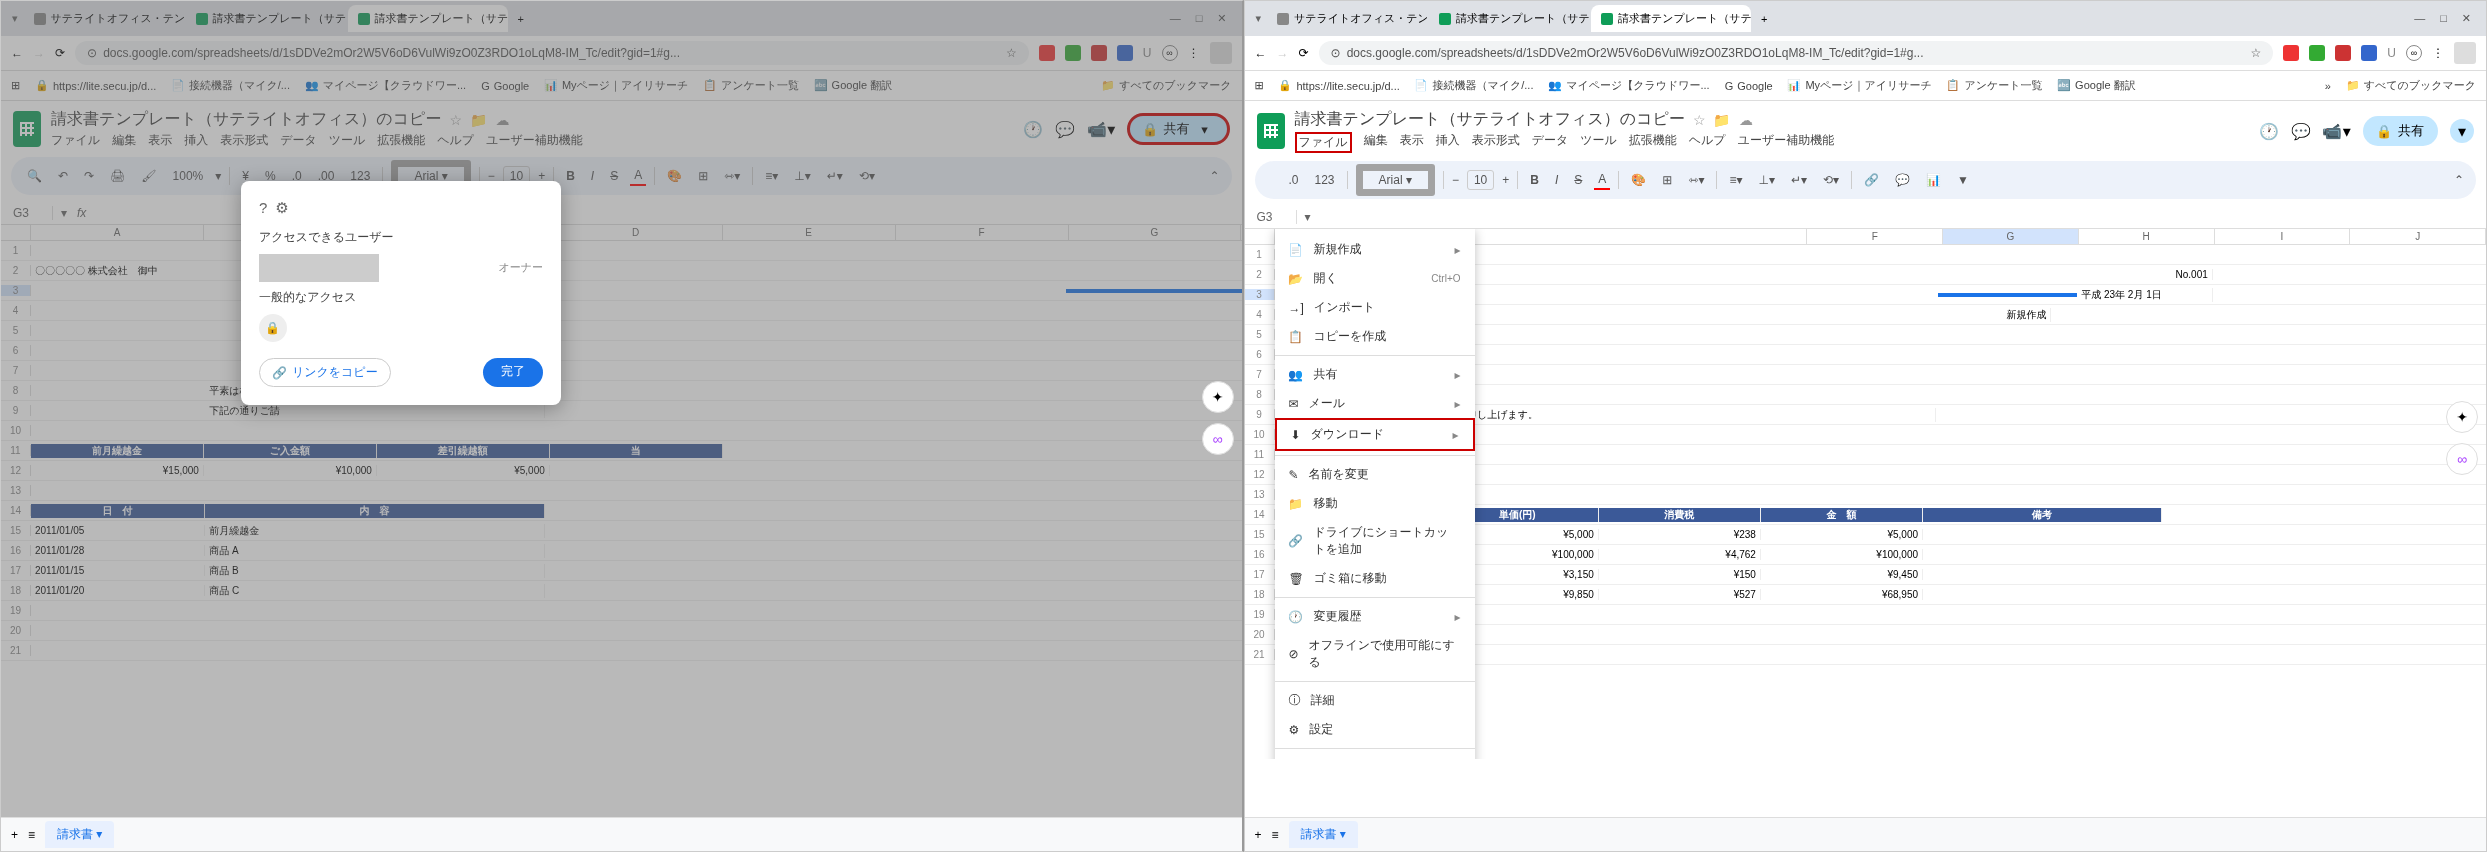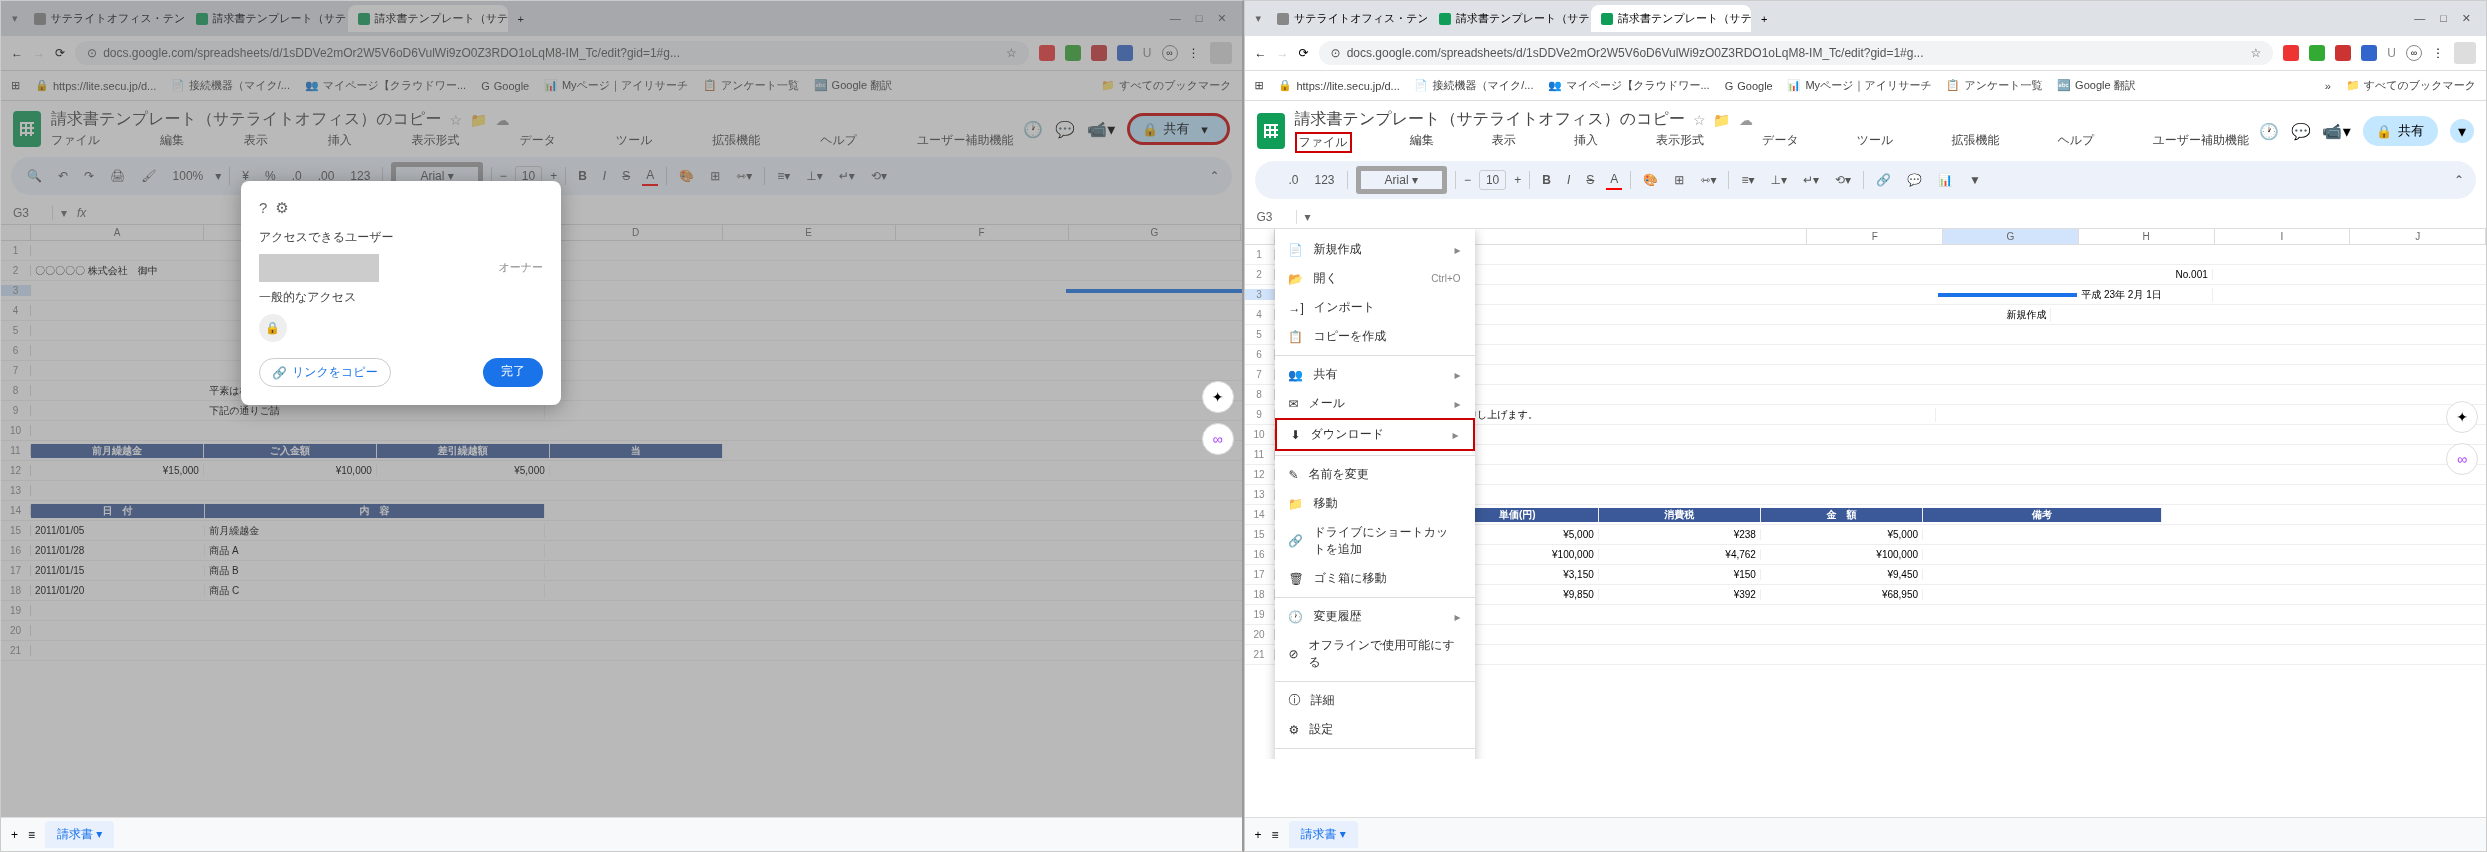--- a/index.html
+++ b/index.html
@@ -21,33 +21,33 @@
 .bm-item { display: flex; align-items: center; gap: 4px; }
 .bm-folder { margin-left: auto; }
 
 
 .sheets-header { display: flex; align-items: center; padding: 8px 12px; gap: 10px; background: #fff; }
 .sheets-logo { width: 28px; height: 36px; background: #0f9d58; border-radius: 4px; position: relative; }
 .sheets-logo::after { content: ''; position: absolute; top: 50%; left: 50%; transform: translate(-50%, -50%); width: 14px; height: 14px; background: linear-gradient(#fff 2px, transparent 2px), linear-gradient(90deg, #fff 2px, transparent 2px); background-size: 5px 5px; }
 .doc-title-area { flex: 1; }
 .doc-title { font-size: 16px; color: #444; display: flex; align-items: center; gap: 8px; }
 .doc-title .icons { color: #999; font-size: 14px; display: flex; gap: 8px; }
-.menu-bar { display: flex; gap: 12px; font-size: 12px; color: #444; margin-top: 2px; justify-content: space-between; }
+.menu-bar { display: flex; gap: 12px; font-size: 12px; color: #444; margin-top: 2px; }
 .menu-item { cursor: pointer; }
 .menu-item.highlighted { border: 2px solid #c00; padding: 0 2px; }
 .header-actions { display: flex; gap: 12px; align-items: center; }
 .share-btn { background: #c2e7ff; border-radius: 20px; padding: 6px 14px; font-size: 13px; display: flex; align-items: center; gap: 5px; }
 .share-btn.highlighted { border: 3px solid #c00; padding: 4px 12px; }
 .share-dropdown { width: 20px; text-align: center; }
 
 
 .toolbar { display: flex; align-items: center; height: 38px; padding: 0 12px; gap: 8px; background: #edf2fa; border-radius: 20px; margin: 0 10px 6px; font-size: 12px; color: #555; }
 .tb-sep { width: 1px; height: 18px; background: #ccc; }
 .tb-item { padding: 2px 4px; }
-.font-sel { border: 5px solid #a3a3a3; padding: 2px 24px; border-radius: 3px; }
+.font-sel { border: 7px solid #a3a3a3; padding: 2px 16px; border-radius: 3px; }
 .size-box { border: 1px solid #ccc; padding: 2px 6px; border-radius: 3px; }
 
 
 .cell-ref { display: flex; align-items: center; height: 24px; padding: 0 12px; font-size: 12px; color: #666; border-bottom: 1px solid #ddd; }
 .cell-name { width: 40px; border-right: 1px solid #ddd; padding-right: 8px; }
 .fx { margin: 0 10px; font-style: italic; }
 
 
 .sheet-area { position: relative; height: 530px; overflow: hidden; }
 .col-headers { display: flex; position: sticky; top: 0; background: #fff; border-bottom: 1px solid #ddd; font-size: 10px; color: #666; }
@@ -783,21 +783,21 @@
         <div class="cell num">¥150</div>
         <div class="cell num">¥9,450</div>
         <div class="cell" style="flex:1.5"></div>
         <div class="cell"></div>
         <div class="cell"></div>
       </div>
     <div class="row">
         <div class="rownum">18</div>
         <div class="cell num">7</div>
         <div class="cell num" style="flex:1">¥9,850</div>
-        <div class="cell num">¥392</div>
+        <div class="cell num">¥527</div>
         <div class="cell num">¥68,950</div>
         <div class="cell" style="flex:1.5"></div>
         <div class="cell"></div>
         <div class="cell"></div>
       </div>
     <div class="row">
         <div class="rownum">19</div>
         <div class="cell"></div>
         <div class="cell" style="flex:3"></div>
         <div class="cell"></div>

